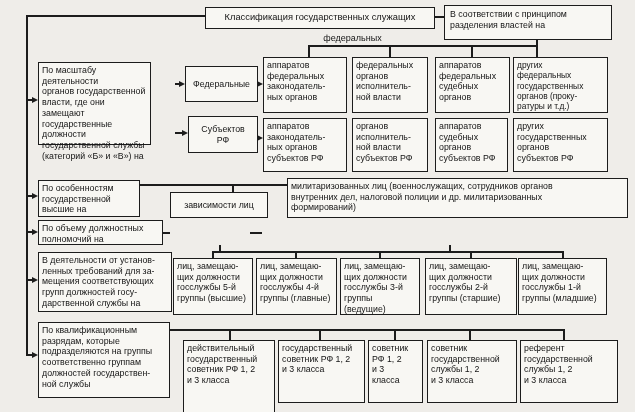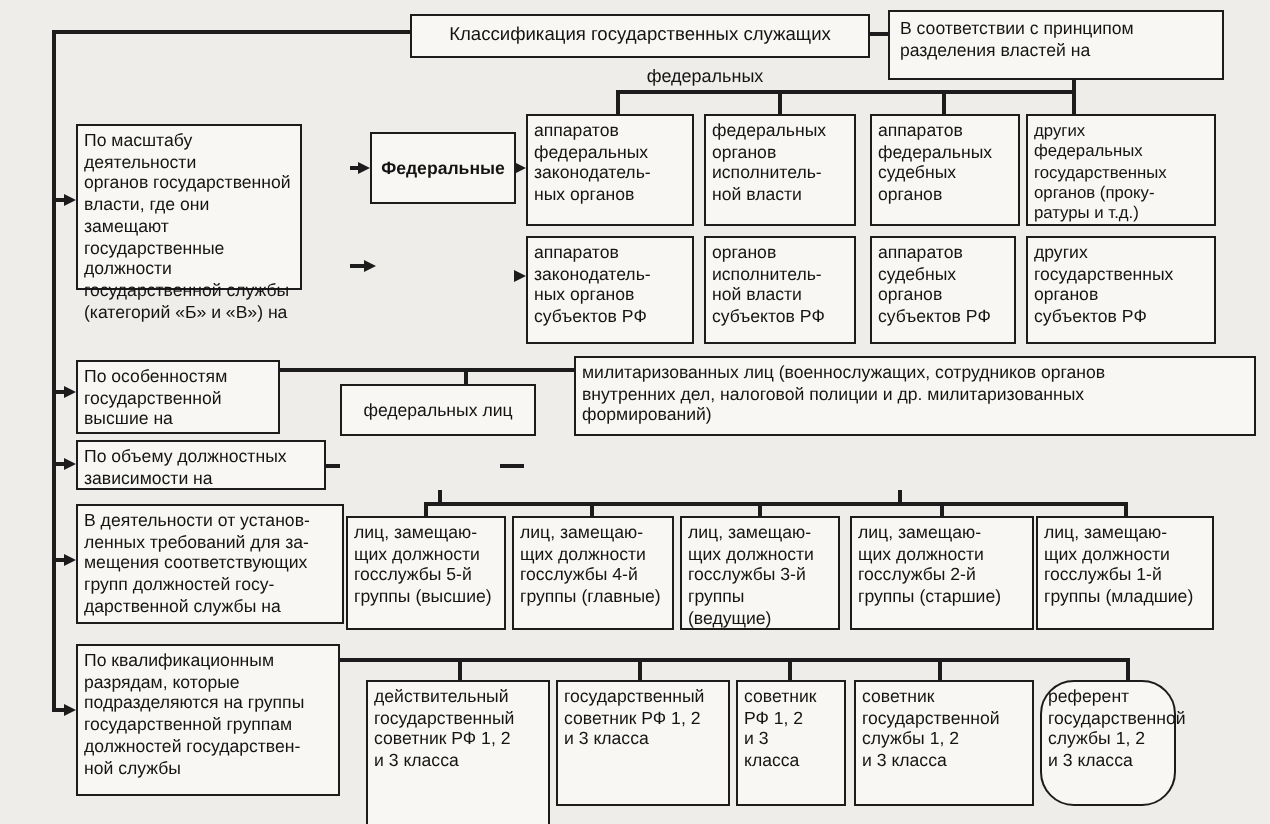--- a/index.html
+++ b/index.html
@@ -5,21 +5,21 @@
   html,body{margin:0;padding:0;}
   body{background:#d8d6d2;font-family:"Liberation Sans",sans-serif;}
   #page{position:relative;width:635px;height:412px;background:#efede9;overflow:hidden;}
   .box{
     position:absolute;box-sizing:border-box;
     border:1.6px solid #1c1c1c;background:#f8f7f3;
     color:#141414;font-size:8.8px;line-height:1.22;
     padding:2px 3px;white-space:pre-line;
   }
   .center{display:flex;align-items:center;justify-content:center;text-align:center;padding:1px 2px;}
-  .bold{font-weight:bold;}
+  .bold{font-weight:normal;}
   .h,.v{position:absolute;background:#1c1c1c;}
   .h{height:2px;}
   .v{width:2px;}
   .ah{position:absolute;width:0;height:0;
       border-top:3.5px solid transparent;border-bottom:3.5px solid transparent;
       border-left:6px solid #1c1c1c;}
   .lbl{position:absolute;color:#141414;font-size:9px;text-align:center;white-space:nowrap;}
   .sm{font-size:8.4px;}
 </style>
 </head>
@@ -63,20 +63,22 @@
 государственной службы
 (категорий «Б» и «В») на</div>
 
   <div class="h" style="left:175px;top:83px;width:4px;"></div>
   <div class="ah" style="left:179px;top:80.5px;"></div>
   <div class="box center bold" style="left:185px;top:66px;width:73px;height:36px;">Федеральные</div>
   <div class="ah" style="left:257px;top:80.5px;"></div>
 
   <div class="h" style="left:175px;top:132px;width:7px;"></div>
   <div class="ah" style="left:182px;top:129.5px;"></div>
+  <div class="box center bold" style="left:188px;top:116px;width:70px;height:37px;">Субъектов
+РФ</div>
   <div class="ah" style="left:257px;top:134.5px;"></div>
 
   <div class="box" style="left:263px;top:57px;width:84px;height:56px;">аппаратов
 федеральных
 законодатель-
 ных органов</div>
   <div class="box" style="left:352px;top:57px;width:76px;height:56px;">федеральных
 органов
 исполнитель-
 ной власти</div>
@@ -105,27 +107,27 @@
   <div class="box" style="left:513px;top:118px;width:95px;height:54px;">других
 государственных
 органов
 субъектов РФ</div>
 
   <div class="box" style="left:38px;top:180px;width:102px;height:37px;">По особенностям
 государственной
 высшие на</div>
   <div class="h" style="left:140px;top:184px;width:147px;"></div>
   <div class="v" style="left:232px;top:184px;height:9px;"></div>
-  <div class="box center" style="left:170px;top:192px;width:98px;height:26px;">федеральных лиц</div>
+  <div class="box center" style="left:170px;top:192px;width:98px;height:26px;">зависимости лиц</div>
   <div class="box" style="left:287px;top:178px;width:341px;height:40px;">милитаризованных лиц (военнослужащих, сотрудников органов
 внутренних дел, налоговой полиции и др. милитаризованных
 формирований)</div>
 
   <div class="box" style="left:38px;top:220px;width:125px;height:25px;">По объему должностных
-зависимости на</div>
+полномочий на</div>
   <div class="h" style="left:163px;top:232px;width:7px;"></div>
   <div class="h" style="left:250px;top:232px;width:12px;"></div>
 
   <div class="box" style="left:38px;top:252px;width:134px;height:60px;">В деятельности от установ-
 ленных требований для за-
 мещения соответствующих
 групп должностей госу-
 дарственной службы на</div>
   <div class="v" style="left:219px;top:245px;height:7px;"></div>
   <div class="v" style="left:449px;top:245px;height:7px;"></div>
@@ -153,21 +155,21 @@
 госслужбы 2-й
 группы (старшие)</div>
   <div class="box" style="left:518px;top:258px;width:89px;height:57px;">лиц, замещаю-
 щих должности
 госслужбы 1-й
 группы (младшие)</div>
 
   <div class="box" style="left:38px;top:322px;width:132px;height:76px;">По квалификационным
 разрядам, которые
 подразделяются на группы
-государственной группам
+соответственно группам
 должностей государствен-
 ной службы</div>
   <div class="h" style="left:170px;top:329px;width:395px;"></div>
   <div class="v" style="left:229px;top:329px;height:11px;"></div>
   <div class="v" style="left:319px;top:329px;height:11px;"></div>
   <div class="v" style="left:394px;top:329px;height:11px;"></div>
   <div class="v" style="left:469px;top:329px;height:11px;"></div>
   <div class="v" style="left:563px;top:329px;height:11px;"></div>
 
   <div class="box" style="left:183px;top:340px;width:92px;height:74px;">действительный
@@ -178,18 +180,18 @@
 советник РФ 1, 2
 и 3 класса</div>
   <div class="box" style="left:368px;top:340px;width:55px;height:63px;">советник
 РФ 1, 2
 и 3
 класса</div>
   <div class="box" style="left:427px;top:340px;width:90px;height:63px;">советник
 государственной
 службы 1, 2
 и 3 класса</div>
-  <div class="box" style="left:520px;top:340px;width:68px;height:63px;border-radius:17px;">референт
+  <div class="box" style="left:520px;top:340px;width:98px;height:63px;">референт
 государственной
 службы 1, 2
 и 3 класса</div>
 
 </div>
 
 </body></html>

